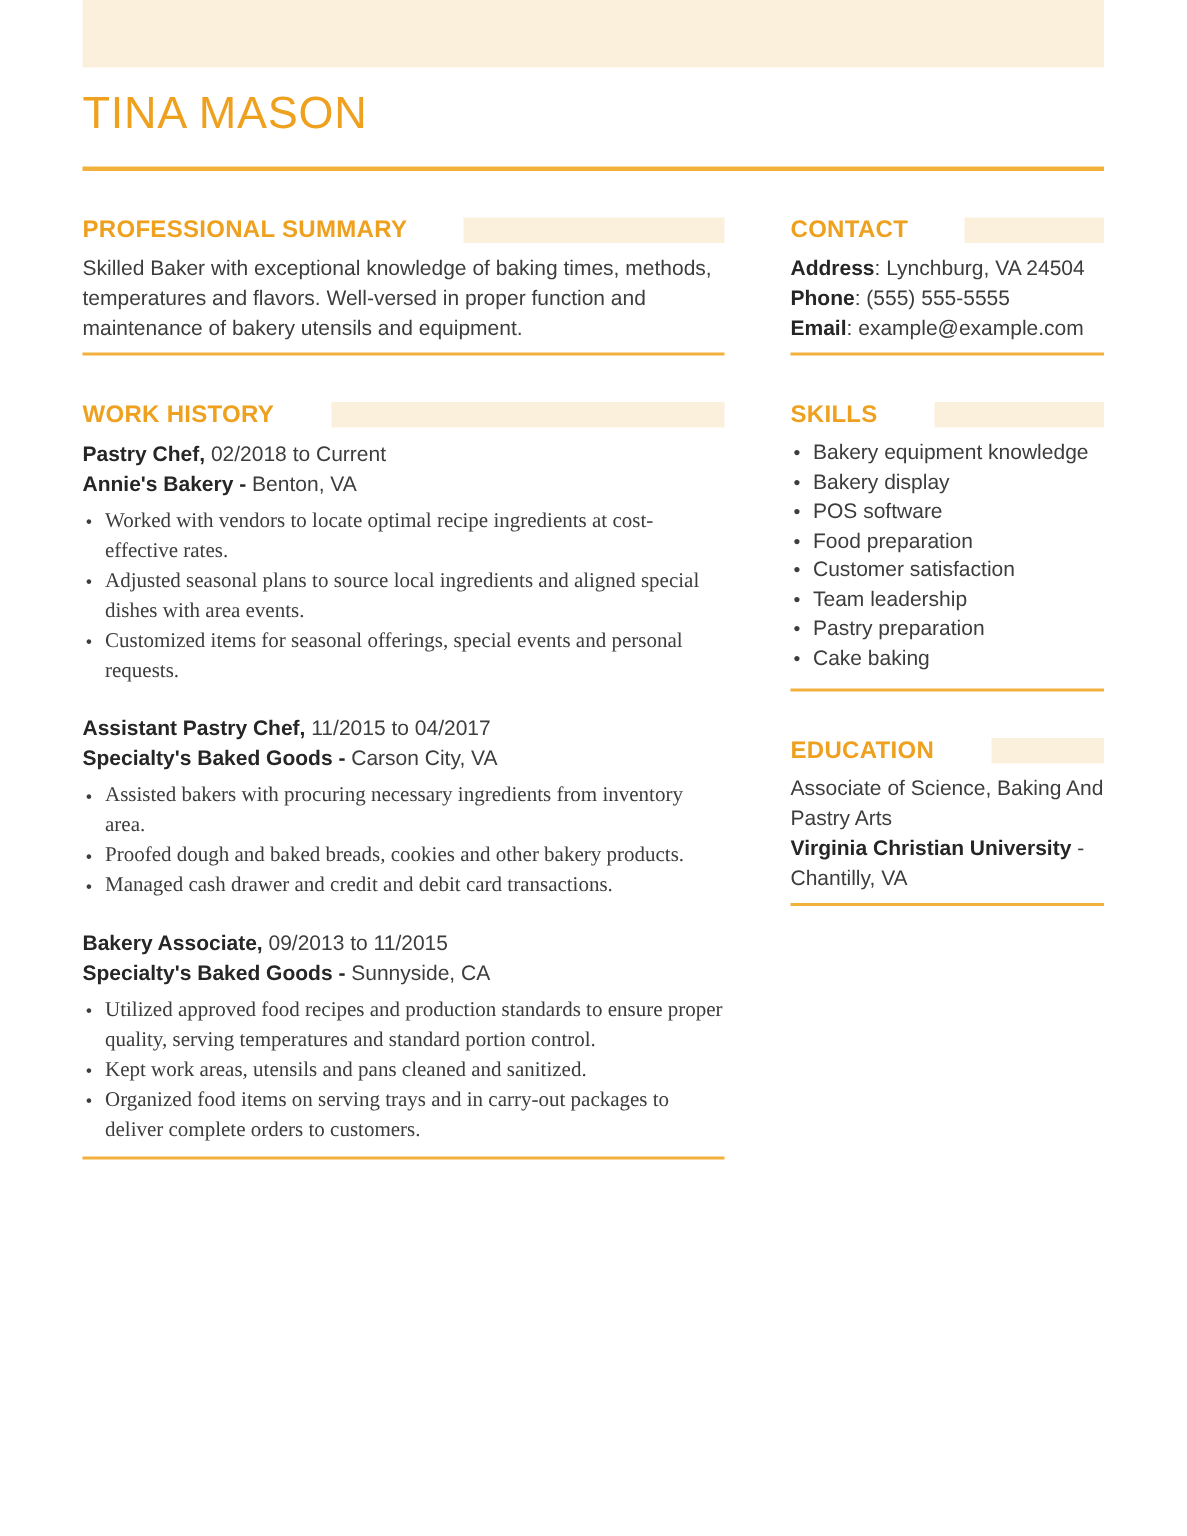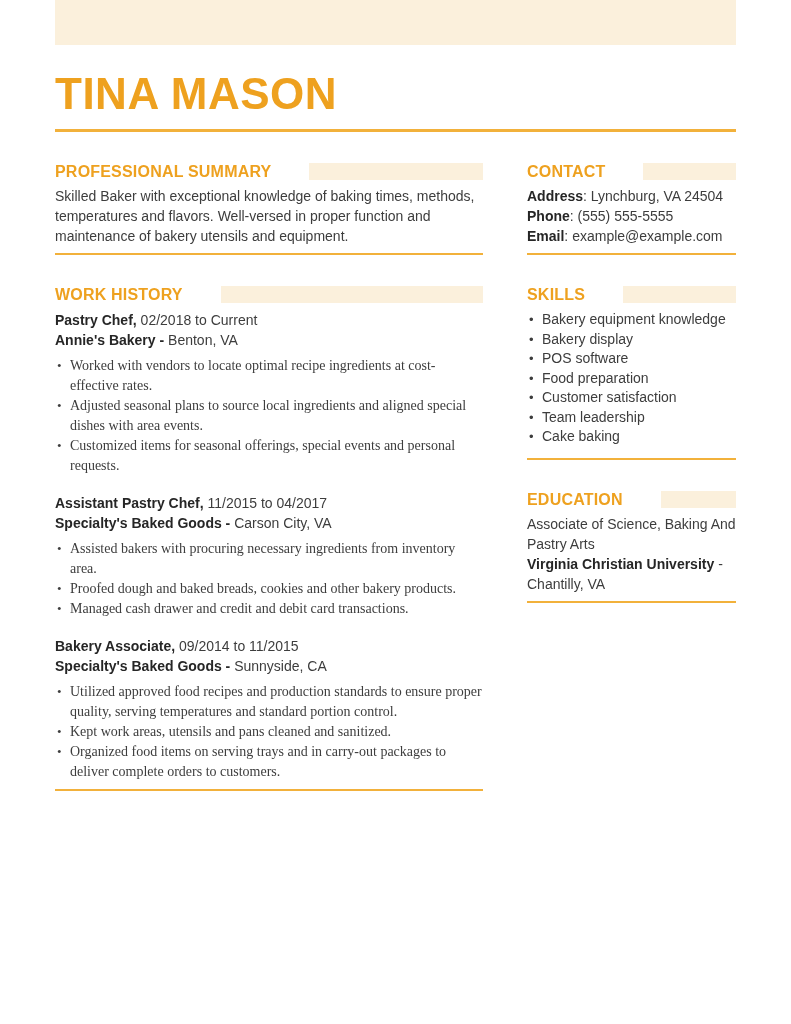--- a/index.html
+++ b/index.html
@@ -18,24 +18,24 @@
     padding: 0 55px;
     overflow: hidden;
     font-family: "Liberation Sans", "DejaVu Sans", sans-serif;
     color: var(--text);
   }
   .banner {
     height: 45px;
     background: var(--cream);
   }
   h1.name {
-    margin: 24px 0 0 0;
-    font-size: 44px;
+    margin: 6px 0 0 0;
+    font-size: 30px;
     line-height: 50px;
-    font-weight: 700;
+    font-weight: 400;
     color: var(--accent);
     letter-spacing: 0.5px;
   }
   .name-rule {
     border-bottom: 3px solid var(--rule);
     margin-top: 10px;
   }
   .columns {
     display: flex;
     gap: 44px;
@@ -177,21 +177,21 @@
           <ul class="bullets">
             <li>Assisted bakers with procuring necessary ingredients from inventory area.</li>
             <li>Proofed dough and baked breads, cookies and other bakery products.</li>
             <li>Managed cash drawer and credit and debit card transactions.</li>
           </ul>
         </div>
 
         <div class="job">
           <div class="job-line">
             <b>Bakery Associate,</b>
-            <span>09/2014 to 11/2015</span>
+            <span>09/2013 to 11/2015</span>
           </div>
           <div class="job-line">
             <b>Specialty's Baked Goods -</b>
             <span>Sunnyside, CA</span>
           </div>
           <ul class="bullets">
             <li>Utilized approved food recipes and production standards to ensure proper quality, serving temperatures and standard portion control.</li>
             <li>Kept work areas, utensils and pans cleaned and sanitized.</li>
             <li>Organized food items on serving trays and in carry-out packages to deliver complete orders to customers.</li>
           </ul>
@@ -219,20 +219,21 @@
           <h2>SKILLS</h2>
           <div class="bar"></div>
         </div>
         <ul class="skills-list">
           <li>Bakery equipment knowledge</li>
           <li>Bakery display</li>
           <li>POS software</li>
           <li>Food preparation</li>
           <li>Customer satisfaction</li>
           <li>Team leadership</li>
+          <li>Pastry preparation</li>
           <li>Cake baking</li>
         </ul>
       </section>
 
       <section class="sec">
         <div class="sec-head">
           <h2>EDUCATION</h2>
           <div class="bar"></div>
         </div>
         <div class="edu-block">

